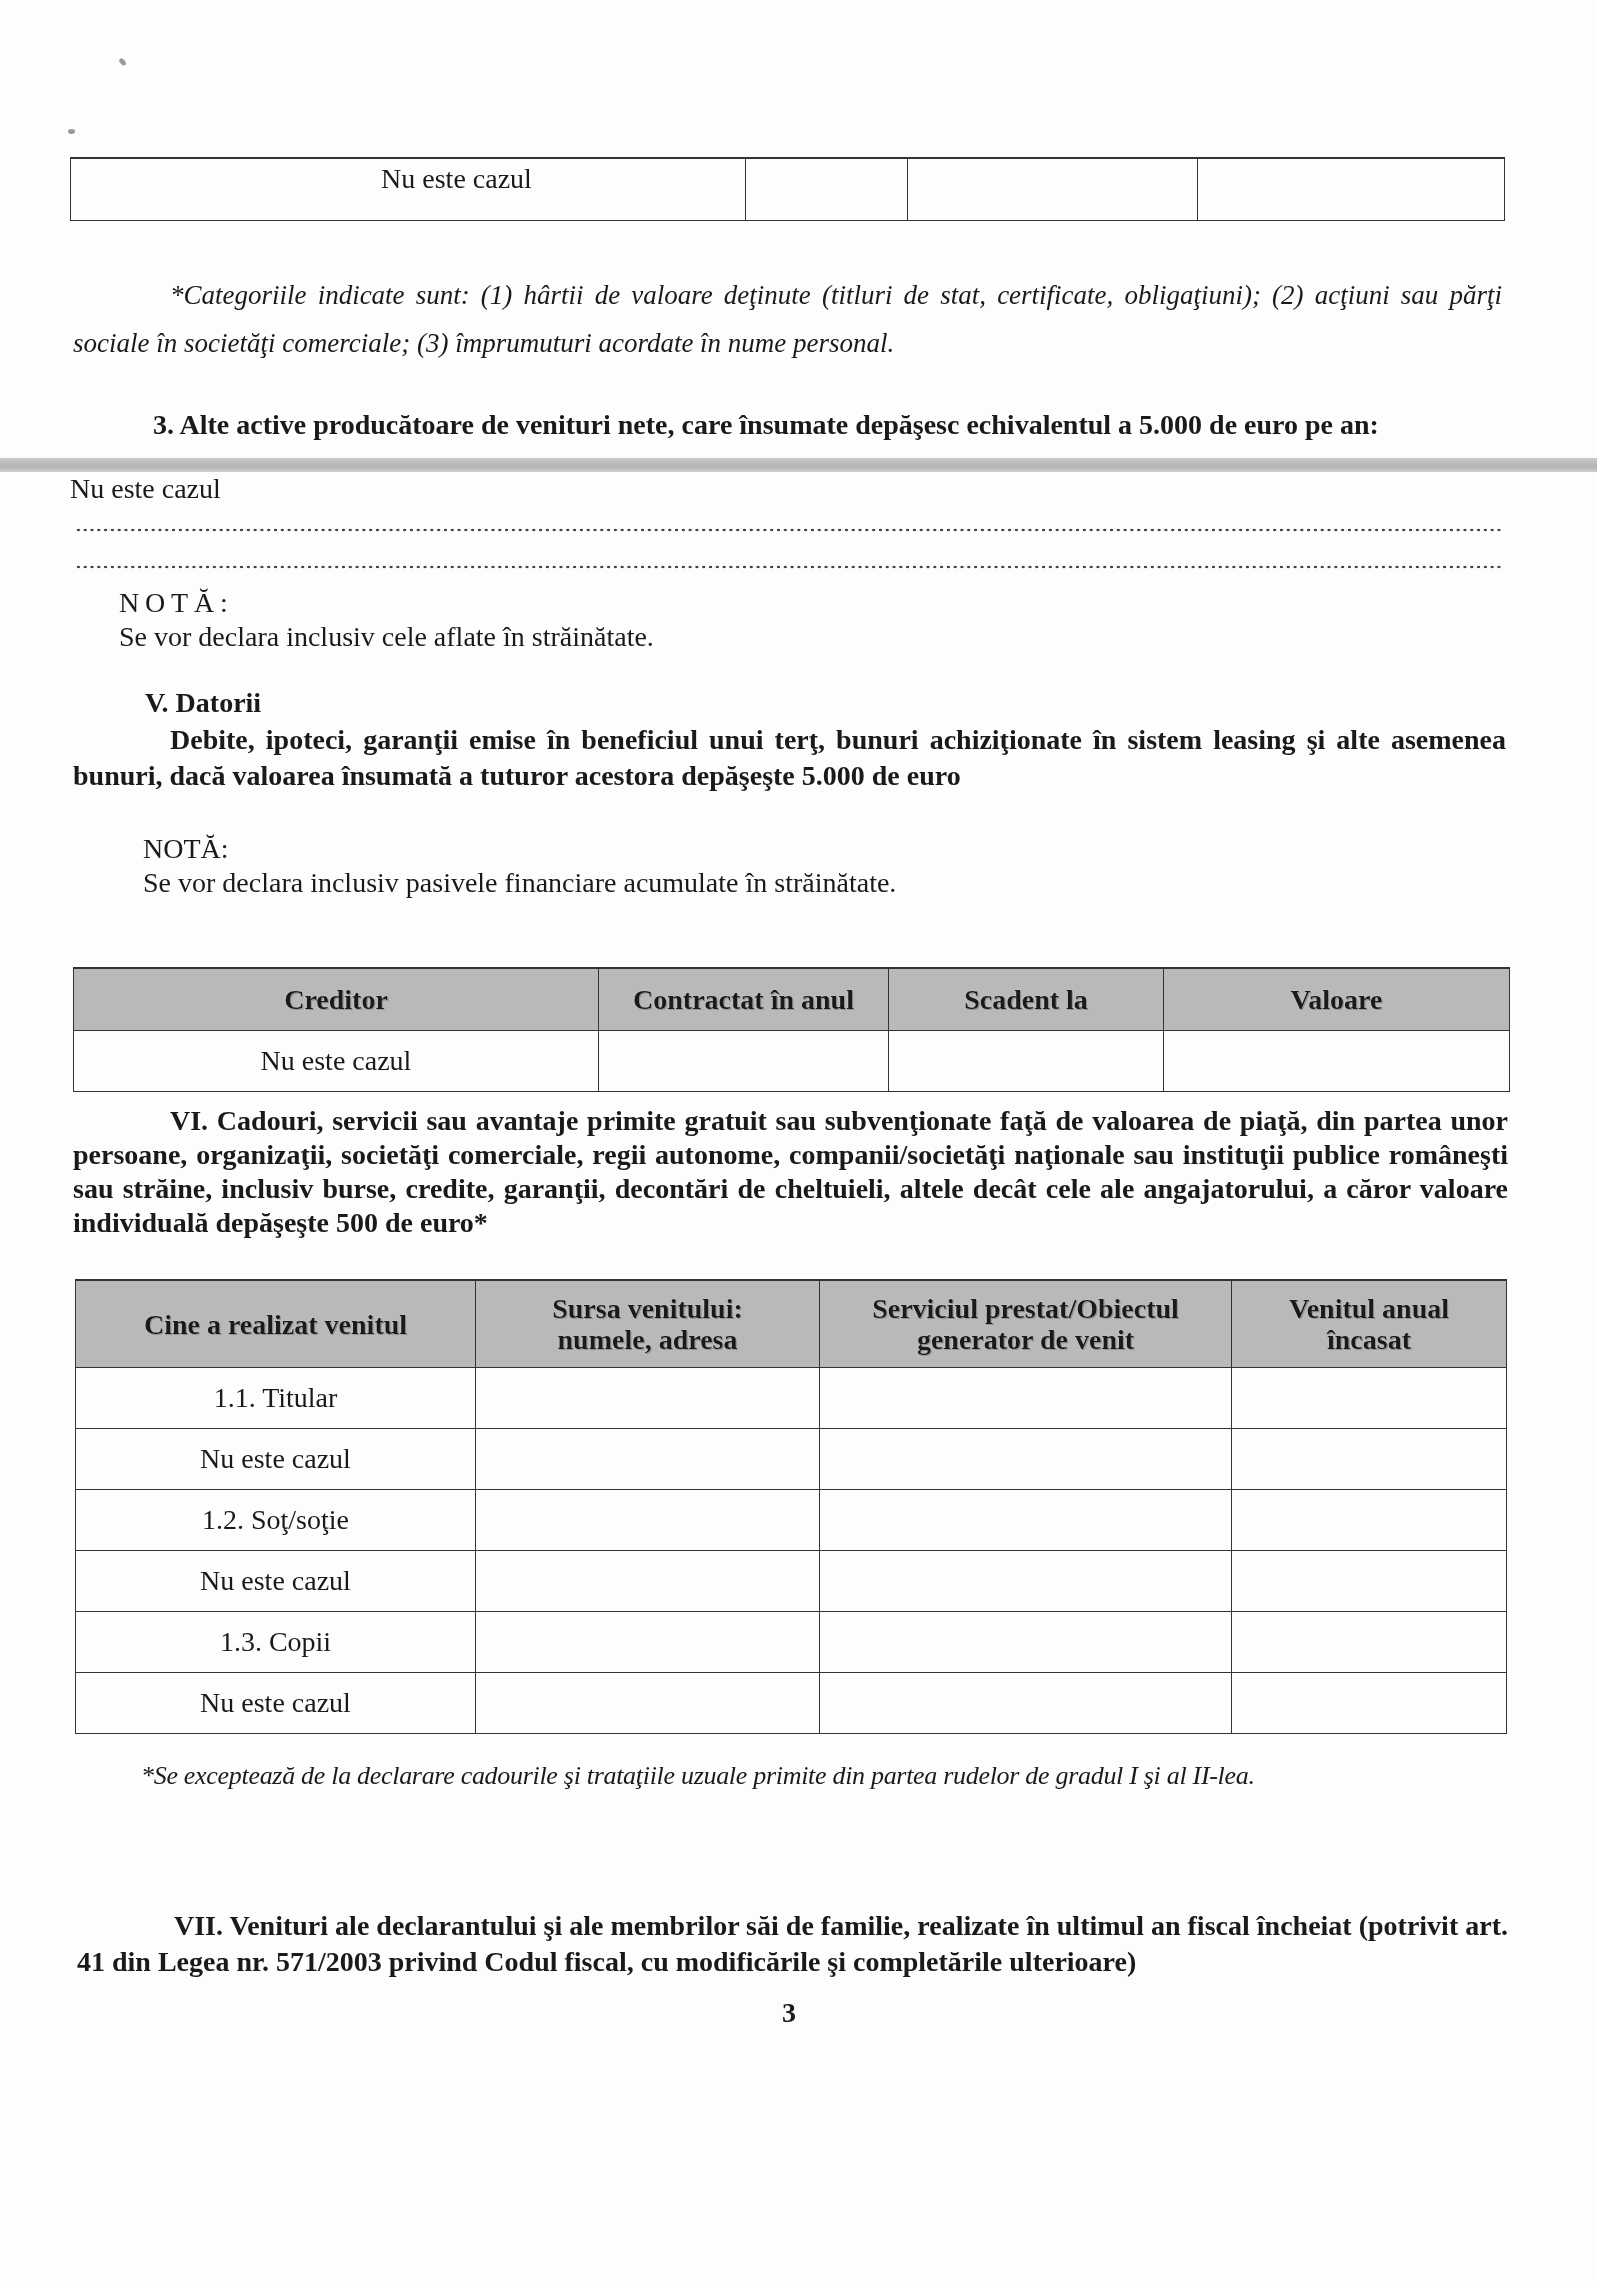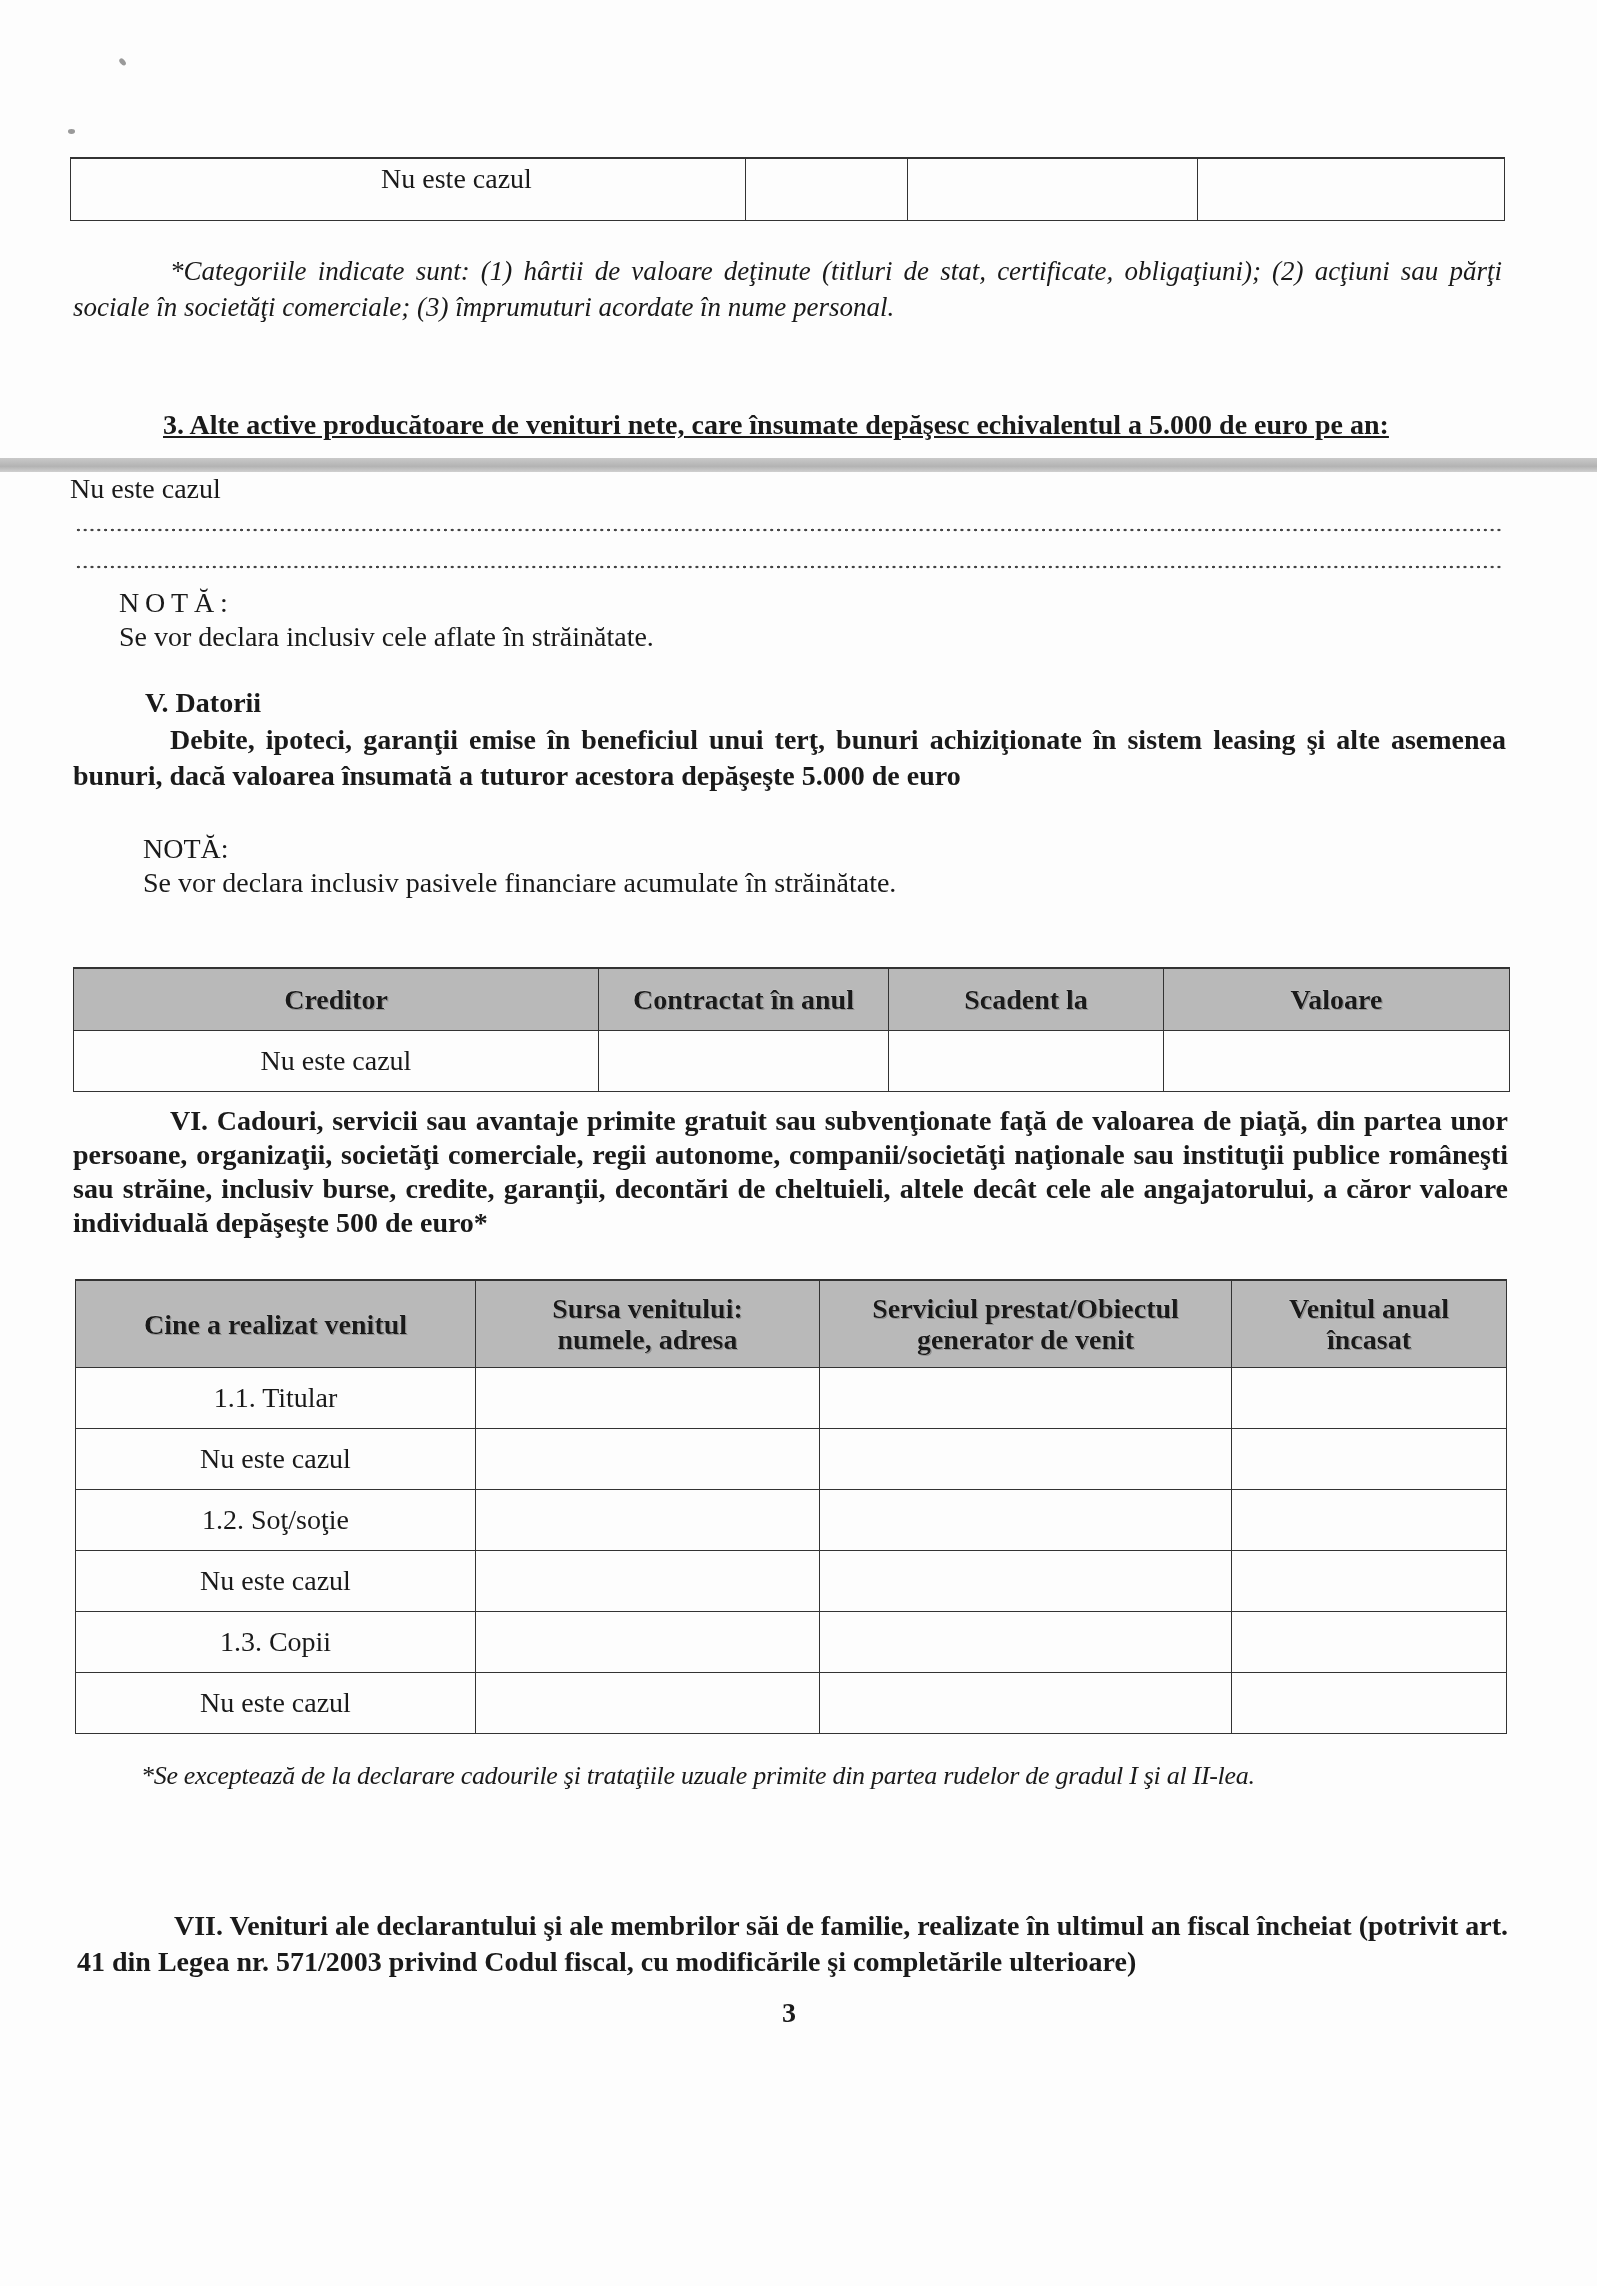--- a/index.html
+++ b/index.html
@@ -42,23 +42,23 @@
   <tbody>
       <tr style="height:60px;">
     <td class="outer-top" style="vertical-align:top;padding-top:3.9px;padding-left:97px;text-align:center;">Nu este cazul</td>
     <td class="outer-top"></td>
     <td class="outer-top"></td>
     <td class="outer-top"></td>
   </tr>
 </tbody>
   </table>
 
-<div class="para ital indent" style="left:73px;top:253px;width:1429px;font-size:27px;line-height:36px;">*Categoriile indicate sunt: (1) hârtii de valoare deţinute (titluri de stat, certificate, obligaţiuni); (2) acţiuni sau părţi sociale în societăţi comerciale; (3) împrumuturi acordate în nume personal.</div>
+<div class="para ital indent" style="left:73px;top:271px;width:1429px;font-size:27px;line-height:48px;">*Categoriile indicate sunt: (1) hârtii de valoare deţinute (titluri de stat, certificate, obligaţiuni); (2) acţiuni sau părţi sociale în societăţi comerciale; (3) împrumuturi acordate în nume personal.</div>
 
-<div class="para bold indent" style="left:66px;top:400px;width:1442px;line-height:50px;text-decoration:underline;">3. Alte active producătoare de venituri nete, care însumate depăşesc echivalentul a 5.000 de euro pe an:</div>
+<div class="para bold indent" style="left:56px;top:400px;width:1442px;line-height:50px;">3. Alte active producătoare de venituri nete, care însumate depăşesc echivalentul a 5.000 de euro pe an:</div>
 <div class="band" style="top:458px;"></div>
 <div class="abs" style="left:70px;top:473px;font-size:28px;">Nu este cazul</div>
 <div class="dots" style="top:528px;"></div>
 <div class="dots" style="top:565px;"></div>
 <div class="abs" style="left:119px;top:587px;font-size:28px;letter-spacing:5.8px;">NOTĂ:</div>
 <div class="abs" style="left:119px;top:621px;font-size:28px;">Se vor declara inclusiv cele aflate în străinătate.</div>
 
 <div class="abs bold" style="left:145px;top:687px;font-size:28px;">V. Datorii</div>
 <div class="para bold indent" style="left:73px;top:722px;width:1433px;">Debite, ipoteci, garanţii emise în beneficiul unui terţ, bunuri achiziţionate în sistem leasing şi alte asemenea bunuri, dacă valoarea însumată a tuturor acestora depăşeşte 5.000 de euro</div>
 <div class="abs" style="left:143px;top:833px;font-size:28px;">NOTĂ:</div>

